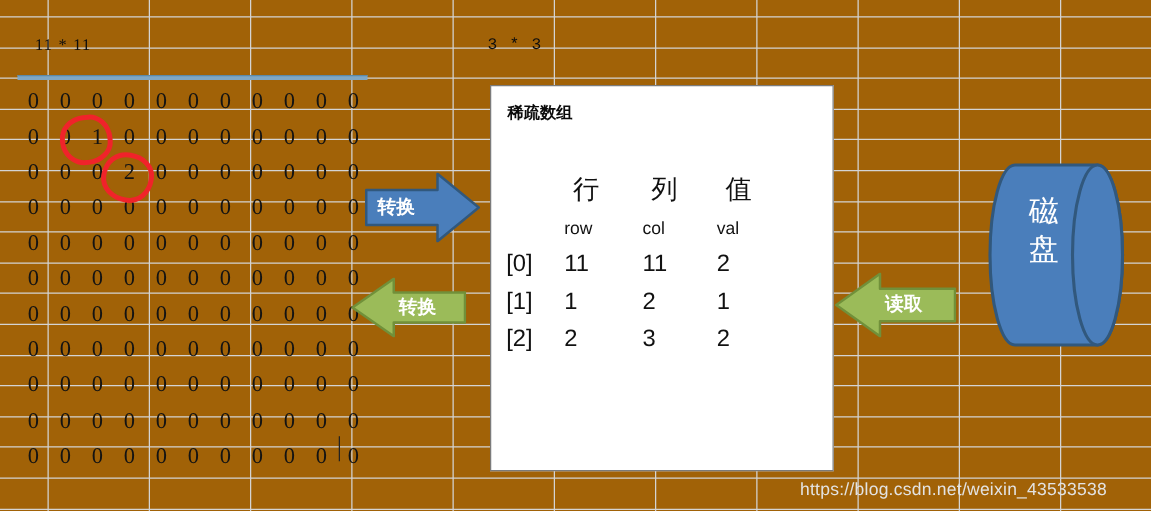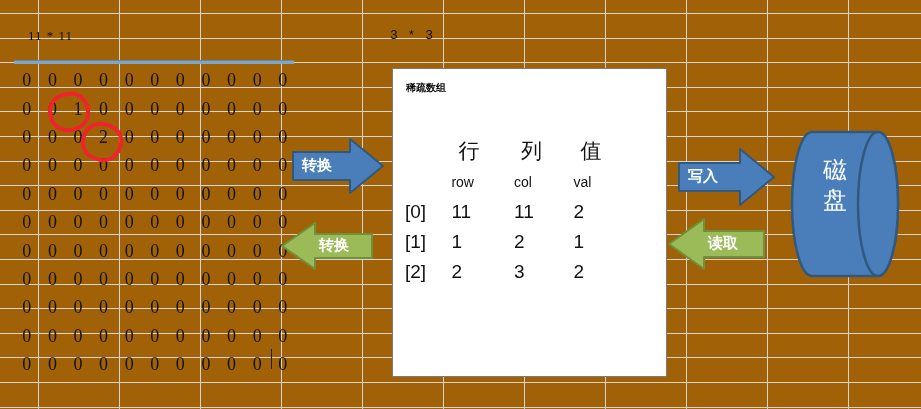--- a/index.html
+++ b/index.html
@@ -130,21 +130,21 @@
     height: 309px;
     background: #ffffff;
     border: 1px solid #7b7b7b;
     box-sizing: border-box;
   }
   .card-title {
     position: absolute;
     left: 13px;
     top: 12px;
     font-family: Liberation Sans, sans-serif;
-    font-size: 10px;
+    font-size: 13px;
     font-weight: 700;
     color: #0b0b0b;
   }
   .tbl {
     position: absolute;
     left: 12px;
     top: 65px;
     width: 215px;
     border-collapse: collapse;
     font-family: "Liberation Sans", "DejaVu Sans", sans-serif;
@@ -401,26 +401,20 @@
     <div class="arrow-label lbl-blue" style="left:10px; top:18px;">转换</div>
   </div>
 
   <div class="arrow" style="left:281px; top:222px;">
     <svg width="92" height="48" viewBox="0 0 92 48">
       <polygon points="91,12 34,12 34,1 1,24 34,47 34,36 91,36" fill="#9bbb59" stroke="#71903a" stroke-width="2" stroke-linejoin="round"></polygon>
     </svg>
     <div class="arrow-label lbl-green" style="left:38px; top:14px;">转换</div>
   </div>
 
-  <div class="arrow" style="left:678px; top:148px;">
-    <svg width="97" height="58" viewBox="0 0 97 58">
-      <polygon points="1,15 62,15 62,1 96,29 62,57 62,43 1,43" fill="#4a7ebb" stroke="#31587d" stroke-width="2" stroke-linejoin="round"></polygon>
-    </svg>
-    <div class="arrow-label lbl-blue" style="left:10px; top:19px;">写入</div>
-  </div>
 
   <div class="arrow" style="left:668px; top:218px;">
     <svg width="97" height="52" viewBox="0 0 97 52">
       <polygon points="96,13 36,13 36,1 1,26 36,51 36,39 96,39" fill="#9bbb59" stroke="#71903a" stroke-width="2" stroke-linejoin="round"></polygon>
     </svg>
     <div class="arrow-label lbl-green" style="left:40px; top:16px;">读取</div>
   </div>
 
   <div class="card">
     <div class="card-title">稀疏数组</div>
@@ -464,14 +458,15 @@
     <svg width="115" height="148" viewBox="0 0 115 148">
       <path d="M 22,2 L 88,2 A 20,72 0 0 1 88,146 L 22,146 A 20,72 0 0 1 22,2 Z" fill="#4a7ebb" stroke="#31587d" stroke-width="2.5"></path>
       <ellipse cx="88" cy="74" rx="20" ry="72" fill="#4a7ebb" stroke="#31587d" stroke-width="2.5"></ellipse>
     </svg>
   </div>
   <div class="disk-label" id="disk-label">
       <div>磁</div>
       <div>盘</div>
     </div>
 
+  <div class="watermark">https://blog.csdn.net/weixin_43533538</div>
 
 </div>
 
 </body></html>

